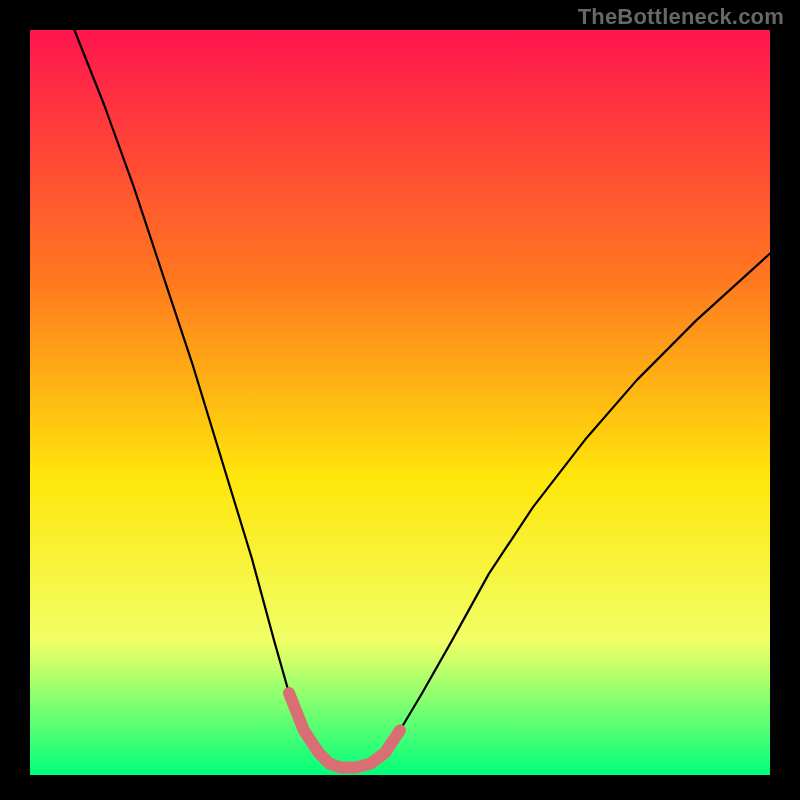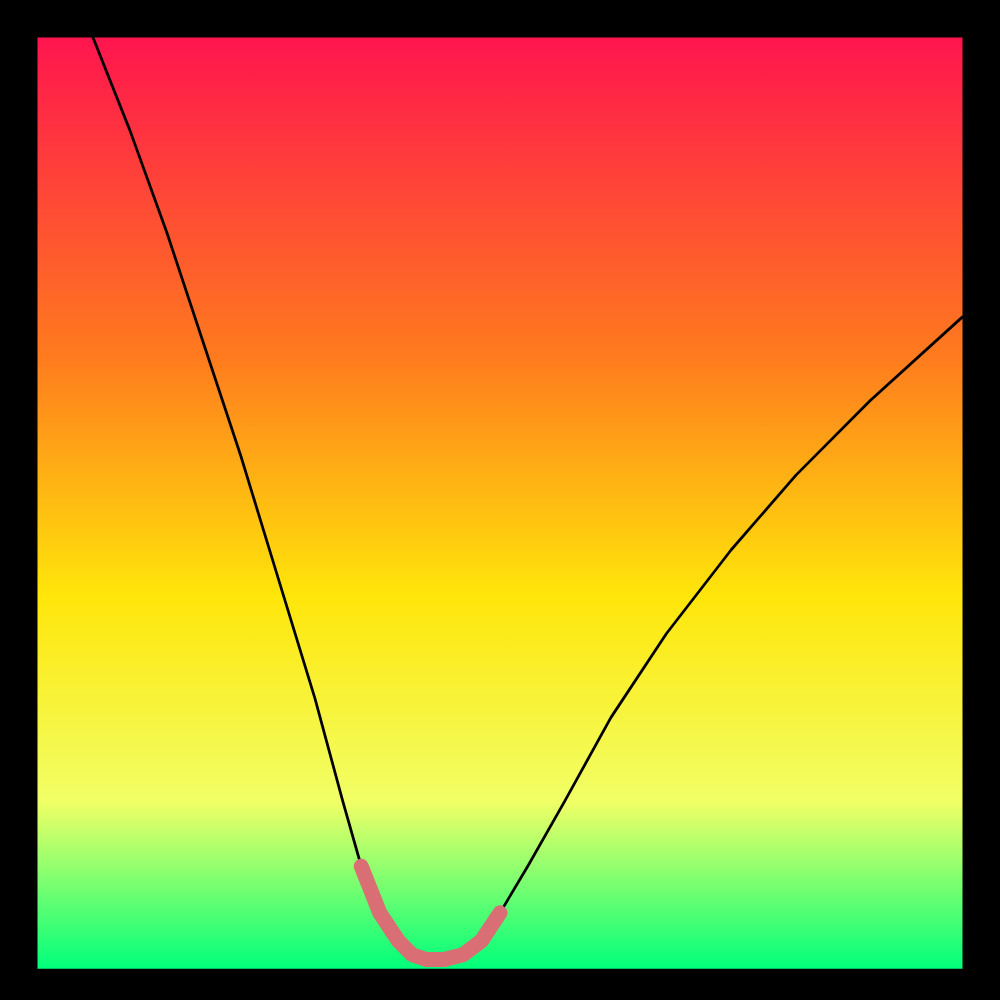--- a/index.html
+++ b/index.html
@@ -43,14 +43,15 @@
       <stop id="g3" offset="82%" stop-color="#f1ff66"></stop>
       <stop id="g4" offset="100%" stop-color="#00ff7b"></stop>
     </linearGradient>
   </defs>
   <rect x="0" y="0" width="800" height="800" fill="#000"></rect>
   <rect id="plot-bg" fill="url(#bgGrad)" x="30" y="30" width="740" height="745"></rect>
   <path id="curve-path" fill="none" stroke-width="2.2" stroke-linecap="round" stroke-linejoin="round" d="M74.4 30.0 L104.0 104.5 L133.6 186.4 L163.2 275.8 L192.8 365.2 L222.4 462.1 L252.0 558.9 L274.2 640.9 L289.0 693.0 L303.8 730.3 L318.6 752.6 L329.7 763.8 L340.8 767.5 L355.6 767.5 L370.4 763.8 L385.2 752.6 L400.0 730.3 L422.2 693.0 L451.8 640.9 L488.8 573.9 L533.2 506.8 L585.0 439.8 L636.8 380.1 L696.0 320.6 L770.0 253.5" stroke="#000000"></path>
   <path id="highlight-path" fill="none" stroke-width="12" stroke-linecap="round" stroke-linejoin="round" d="M289.0 693.0 L303.8 730.3 L318.6 752.6 L329.7 763.8 L340.8 767.5 L355.6 767.5 L370.4 763.8 L385.2 752.6 L400.0 730.3" stroke="#d96f74"></path>
 </svg>
 
+<div class="watermark">TheBottleneck.com</div>
 
 </div>
 
 </body></html>

